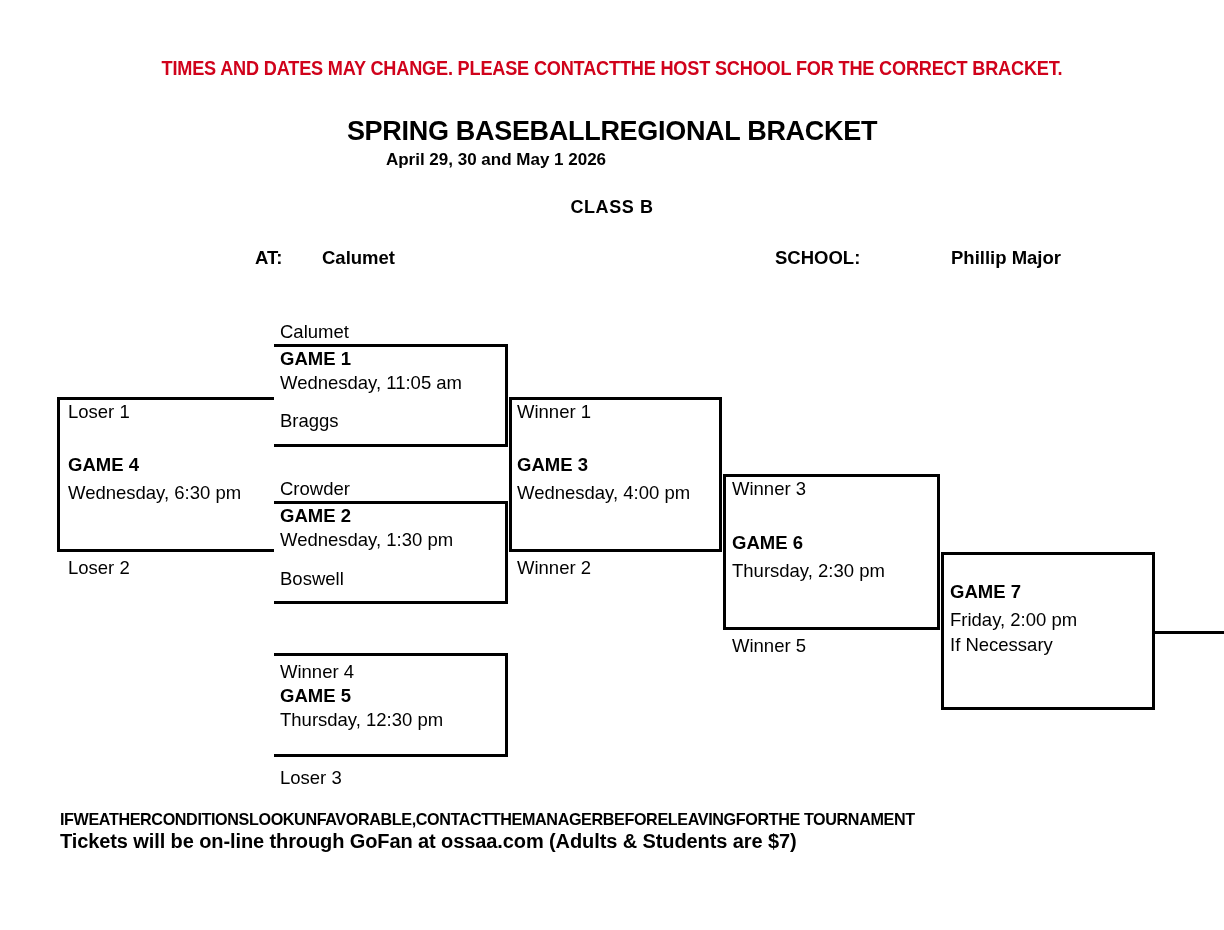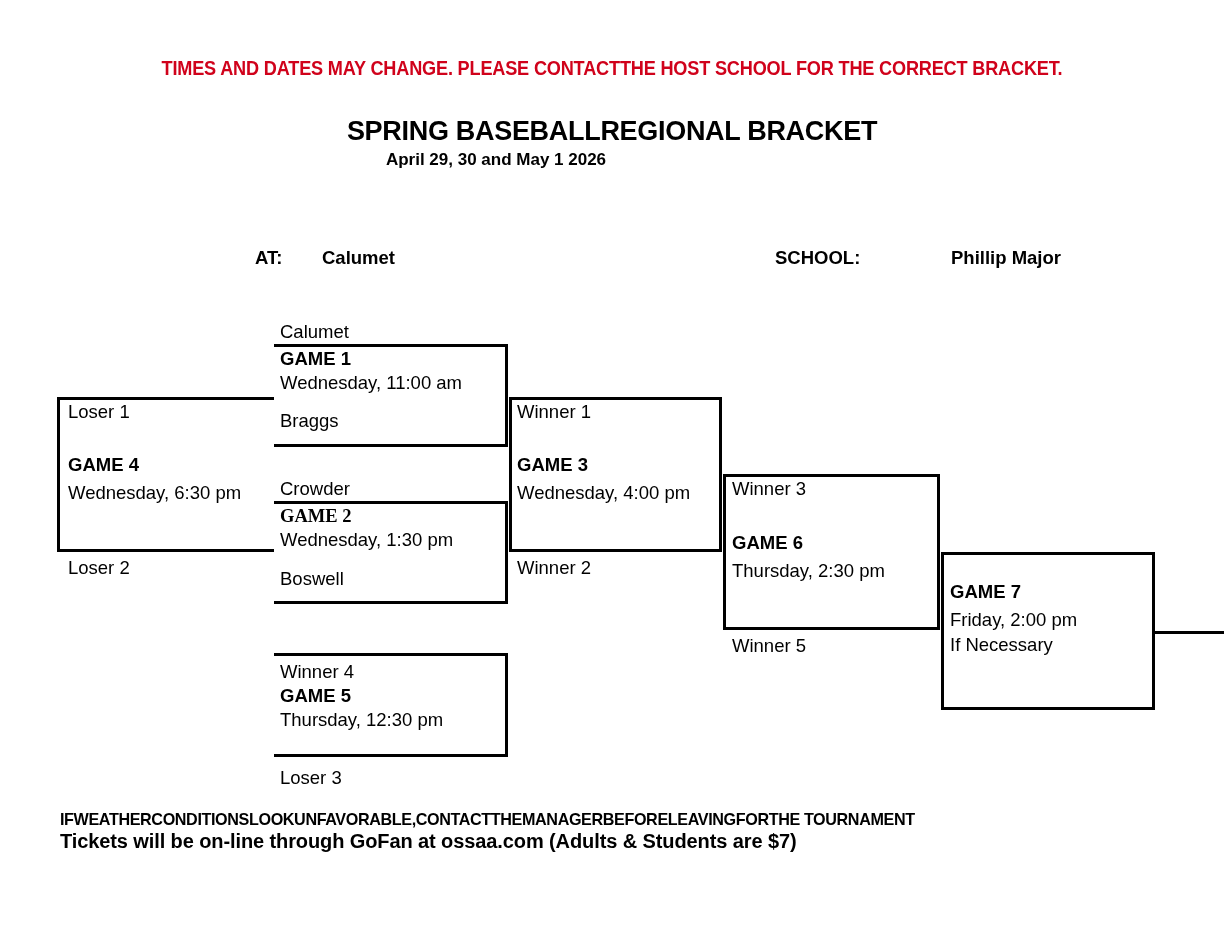--- a/index.html
+++ b/index.html
@@ -132,39 +132,40 @@
   }
 </style>
 </head>
 <body>
 
 <div id="page">
 
   <div class="warning-line">TIMES AND DATES MAY CHANGE. PLEASE CONTACTTHE HOST SCHOOL FOR THE CORRECT BRACKET.</div>
   <div class="main-title">SPRING BASEBALLREGIONAL BRACKET</div>
   <div class="sub-title">April 29, 30 and May 1 2026</div>
+  <div class="class-line">CLASS B</div>
 
   <div class="meta-row">
     <span class="meta-label at-label">AT:</span>
     <span class="meta-value at-value">Calumet</span>
     <span class="meta-label mgr-label">SCHOOL:</span>
     <span class="meta-value mgr-value">Phillip Major</span>
   </div>
 
   <div class="bracket">
 
     <div class="box b-top b-bottom b-right" style="left:274px; top:344px; width:234px; height:103px;"></div>
     <div class="lbl" style="left:280px; top:320px;">Calumet</div>
     <div class="lbl bold" style="left:280px; top:347px;">GAME 1</div>
-    <div class="lbl" style="left:280px; top:371px;">Wednesday, 11:00 am</div>
+    <div class="lbl" style="left:280px; top:371px;">Wednesday, 11:05 am</div>
     <div class="lbl" style="left:280px; top:409px;">Braggs</div>
 
     <div class="box b-top b-bottom b-right" style="left:274px; top:501px; width:234px; height:103px;"></div>
     <div class="lbl" style="left:280px; top:477px;">Crowder</div>
-    <div class="lbl bold" style="left:280px; top:504px;font-family:Liberation Serif, serif;">GAME 2</div>
+    <div class="lbl bold" style="left:280px; top:504px;">GAME 2</div>
     <div class="lbl" style="left:280px; top:528px;">Wednesday, 1:30 pm</div>
     <div class="lbl" style="left:280px; top:567px;">Boswell</div>
 
     <div class="box b-top b-bottom b-right b-left" style="left:509px; top:397px; width:213px; height:155px;"></div>
     <div class="lbl" style="left:517px; top:400px;">Winner 1</div>
     <div class="lbl bold" style="left:517px; top:453px;">GAME 3</div>
     <div class="lbl" style="left:517px; top:481px;">Wednesday, 4:00 pm</div>
     <div class="lbl" style="left:517px; top:556px;">Winner 2</div>
 
     <div class="box b-top b-bottom b-left" style="left:57px; top:397px; width:217px; height:155px;"></div>

